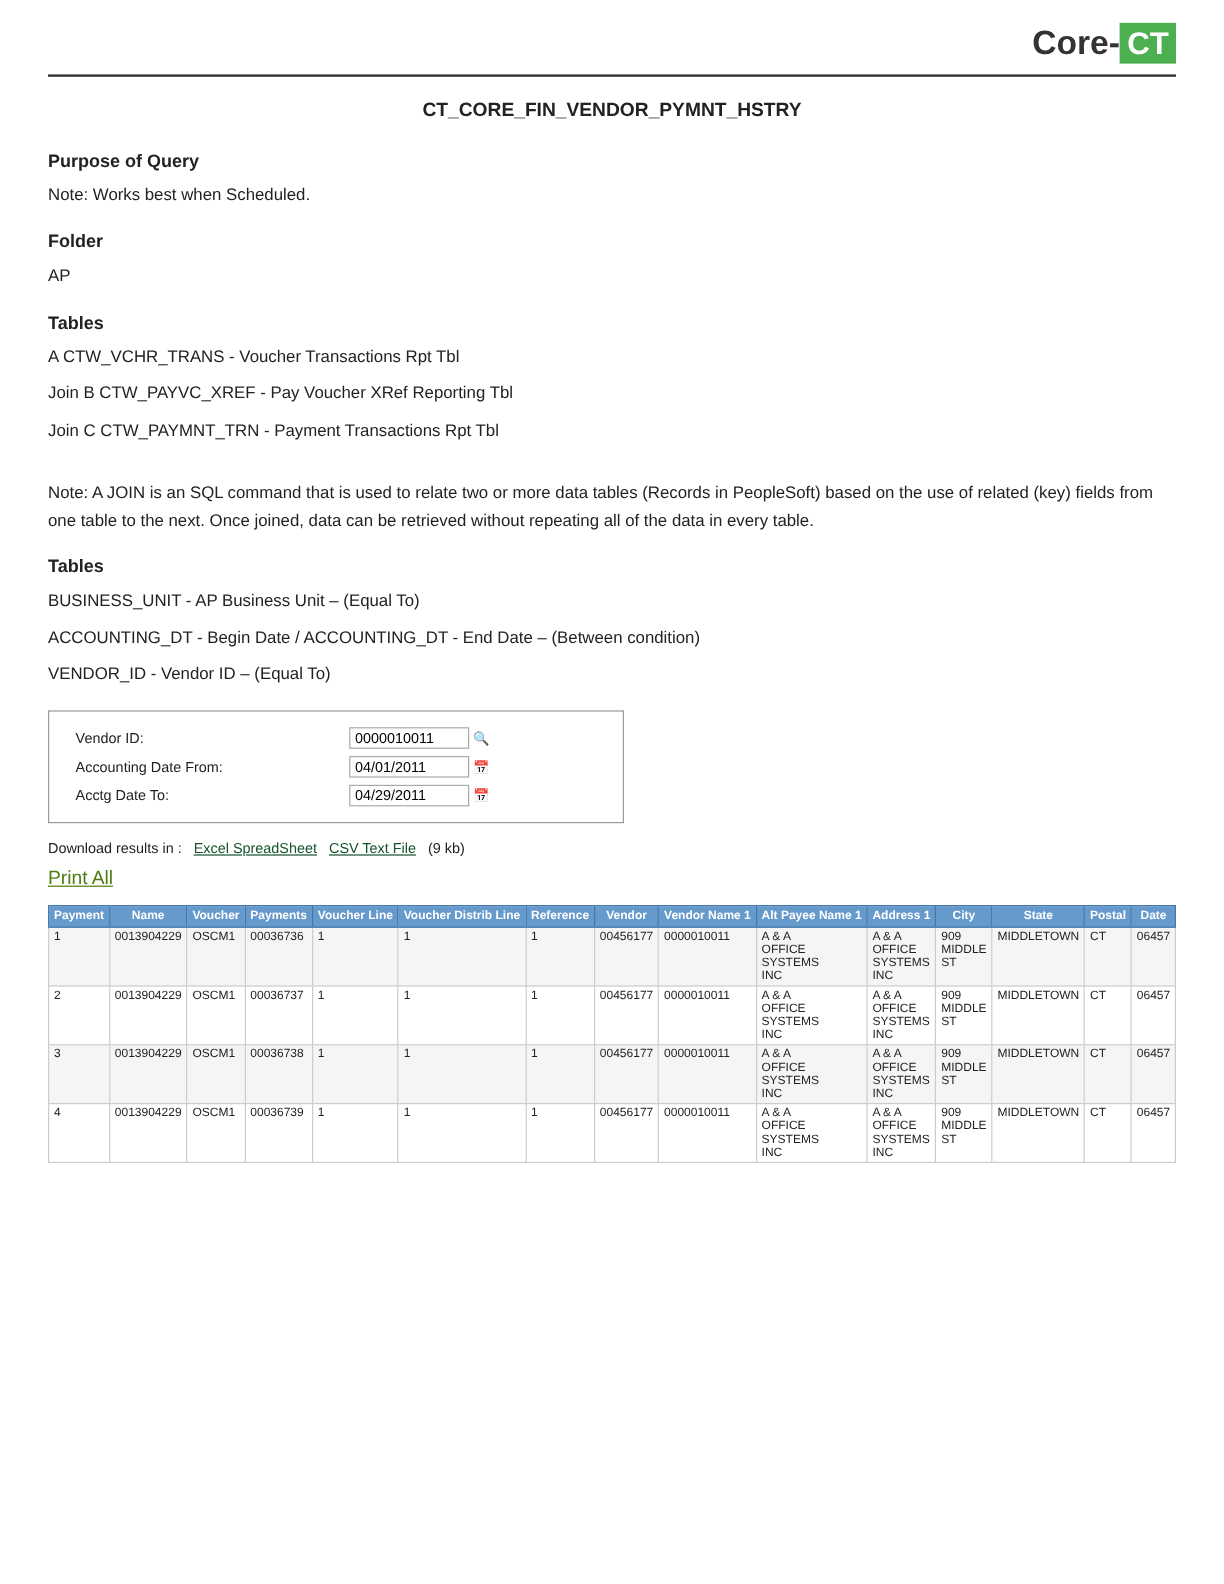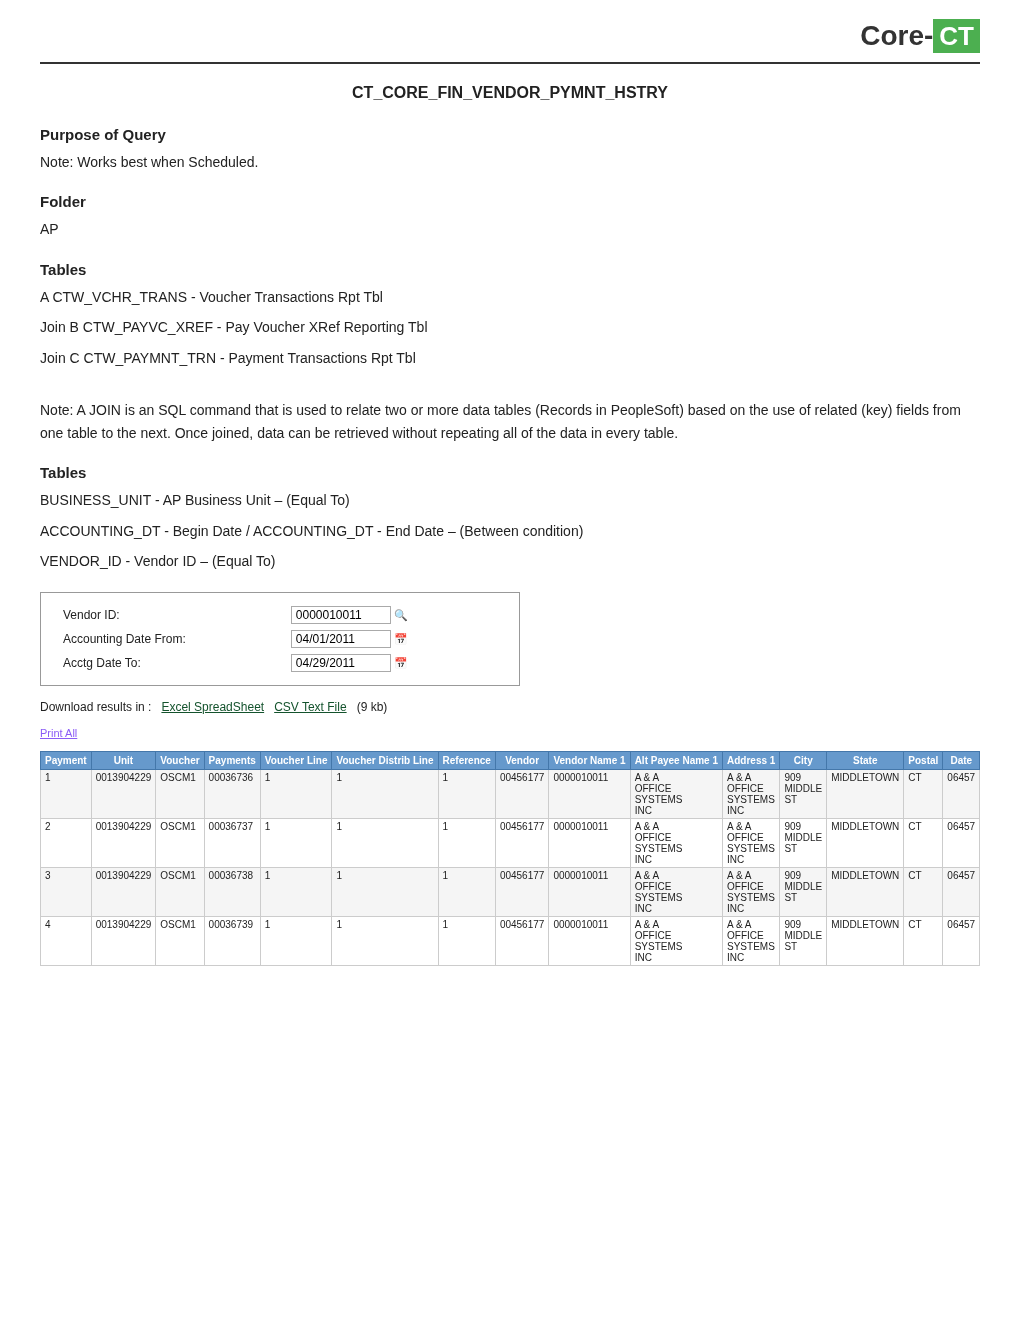--- a/index.html
+++ b/index.html
@@ -134,22 +134,22 @@
       white-space: nowrap;
     }
     .results-table tr:nth-child(odd) td {
       background: #f5f5f5;
     }
     .results-table tr:nth-child(even) td {
       background: #fff;
     }
 
     .print-all {
-      font-size: 11px;
-      color: #8b5cf6;
+      font-size: 16px;
+      color: #4d7c0f;
       text-decoration: underline;
       cursor: pointer;
       margin-bottom: 4px;
       display: inline-block;
     }
   </style>
 </head>
 <body>
 
 <div class="header">
@@ -226,21 +226,21 @@
 
 <div>
   <span class="print-all">Print All</span>
 </div>
 
 <div class="results-table-wrapper">
   <table class="results-table">
     <thead>
       <tr>
         <th>Payment</th>
-        <th>Unit</th>
+        <th>Name</th>
         <th>Voucher</th>
         <th>Payments</th>
         <th>Voucher Line</th>
         <th>Voucher Distrib Line</th>
         <th>Reference</th>
         <th>Vendor</th>
         <th>Vendor Name 1</th>
         <th>Alt Payee Name 1</th>
         <th>Address 1</th>
         <th>City</th>

